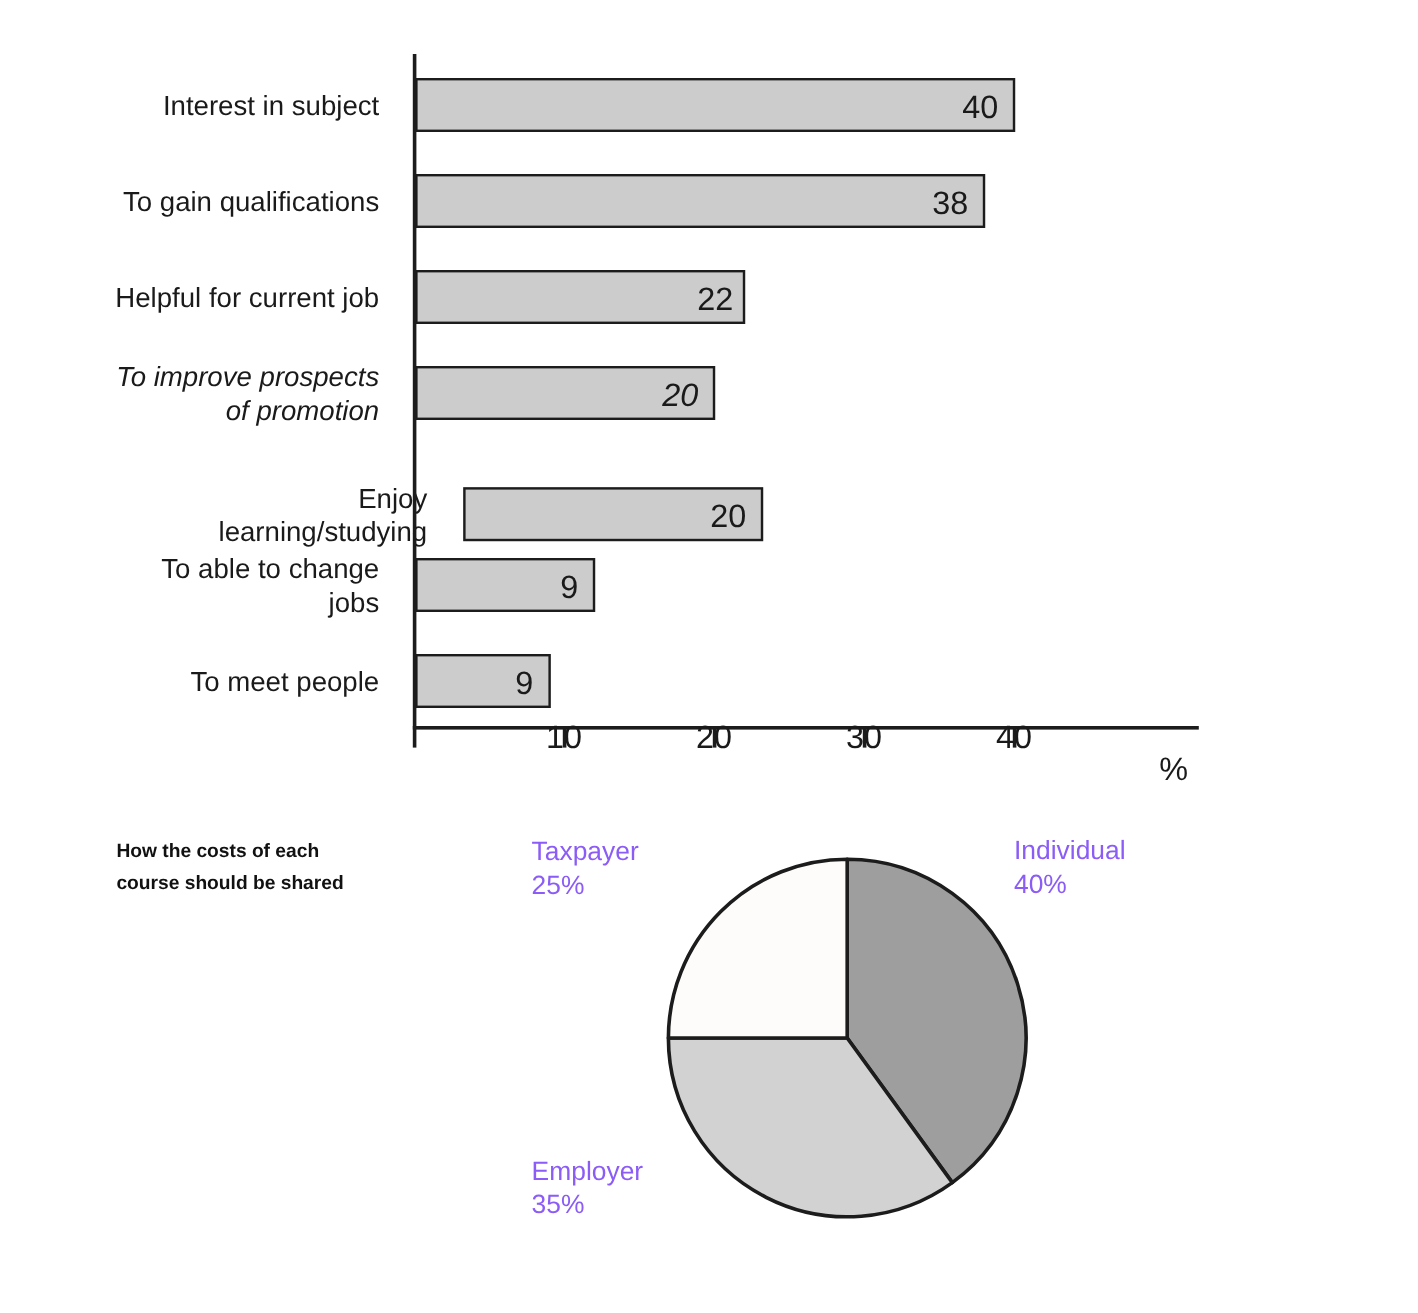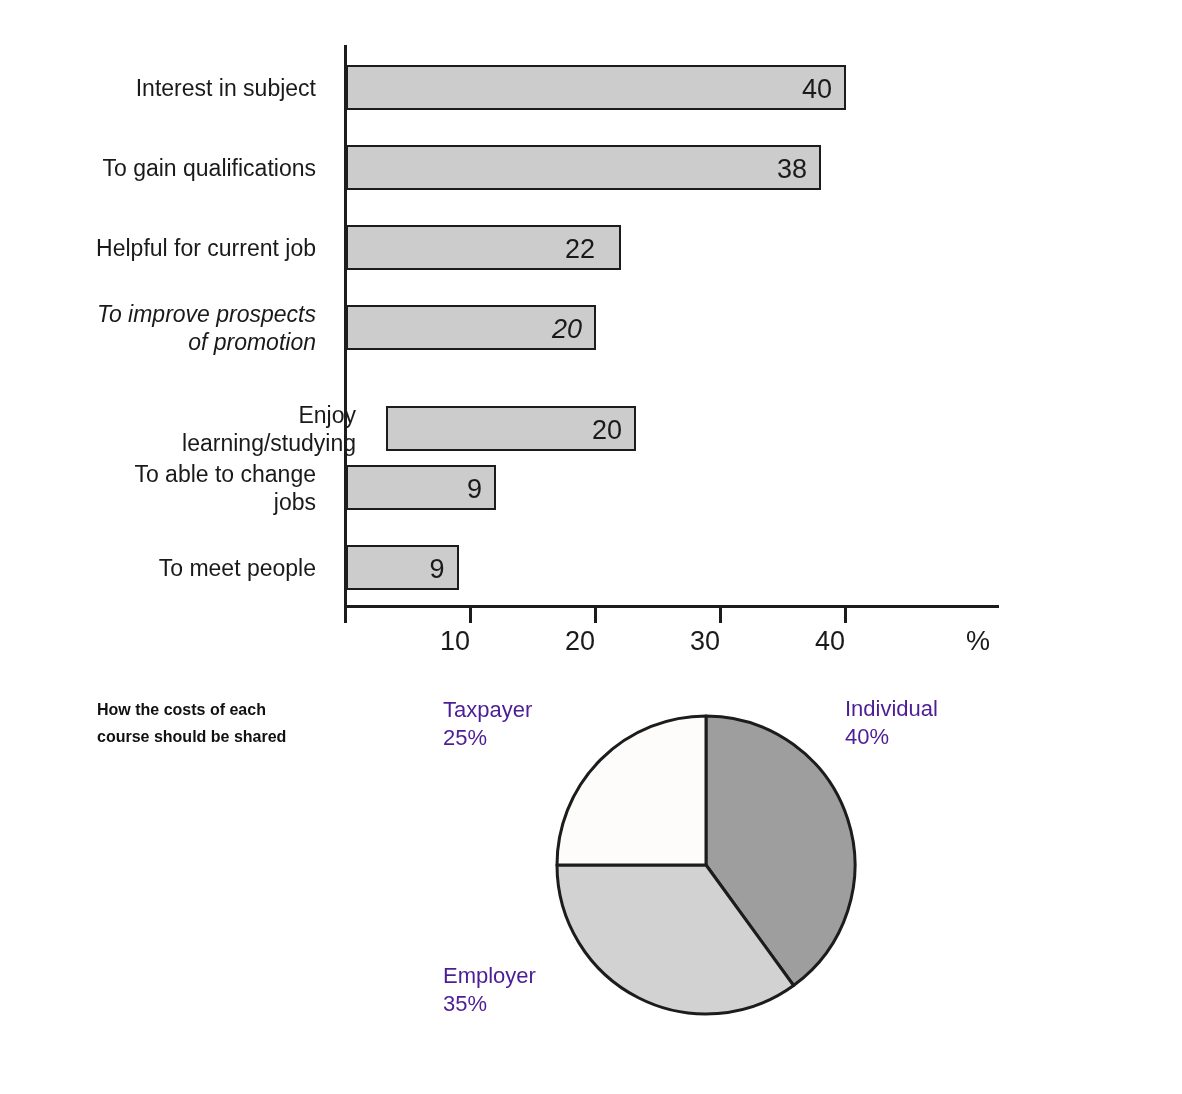--- a/index.html
+++ b/index.html
@@ -86,24 +86,24 @@
   .x-tick {
     position: absolute;
     top: 607px;
     width: 3px;
     height: 16px;
     background: #1c1c1c;
   }
 
   .x-tick-label {
     position: absolute;
-    top: 625px;
+    top: 598px;
     width: 60px;
     margin-left: -30px;
-    text-align: left;
+    text-align: center;
     font-size: 27px;
     line-height: 32px;
     color: #1a1a1a;
   }
 
   #percent-label {
     position: absolute;
     left: 948px;
     top: 625px;
     width: 60px;
@@ -137,21 +137,21 @@
   #pie-svg {
     position: absolute;
     left: 540px;
     top: 25px;
   }
 
   .pie-label {
     position: absolute;
     font-size: 22px;
     line-height: 28px;
-    color: #4c1d95;
+    color: #8b5cf6;
   }
   .pie-label .pct { font-weight: normal; display: block; }
 
   #pie-label-taxpayer   { left: 443px; top: 26px; }
   #pie-label-individual { left: 845px; top: 25px; }
   #pie-label-employer   { left: 443px; top: 292px; }
 </style>
 </head>
 <body>
 
@@ -167,21 +167,21 @@
   <div class="bar-row" id="bar-row-1" style="top: 145px;">
     <div class="bar-label one-line">To gain qualifications</div>
     <div class="bar-rect" id="bar-rect-1" style="width: 475px;">
       <div class="bar-value" style="right: 12px;">38</div>
     </div>
   </div>
 
   <div class="bar-row" id="bar-row-2" style="top: 225px;">
     <div class="bar-label one-line">Helpful for current job</div>
     <div class="bar-rect" id="bar-rect-2" style="width: 275px;">
-      <div class="bar-value" style="right: 24px;">22</div>
+      <div class="bar-value" style="right: 8px;">22</div>
     </div>
   </div>
 
   <div class="bar-row" id="bar-row-3" style="top: 305px; font-style: italic;">
     <div class="bar-label two-line">To improve prospects
 of promotion</div>
     <div class="bar-rect" id="bar-rect-3" style="width: 250px;">
       <div class="bar-value" style="right: 12px;">20</div>
     </div>
   </div>

